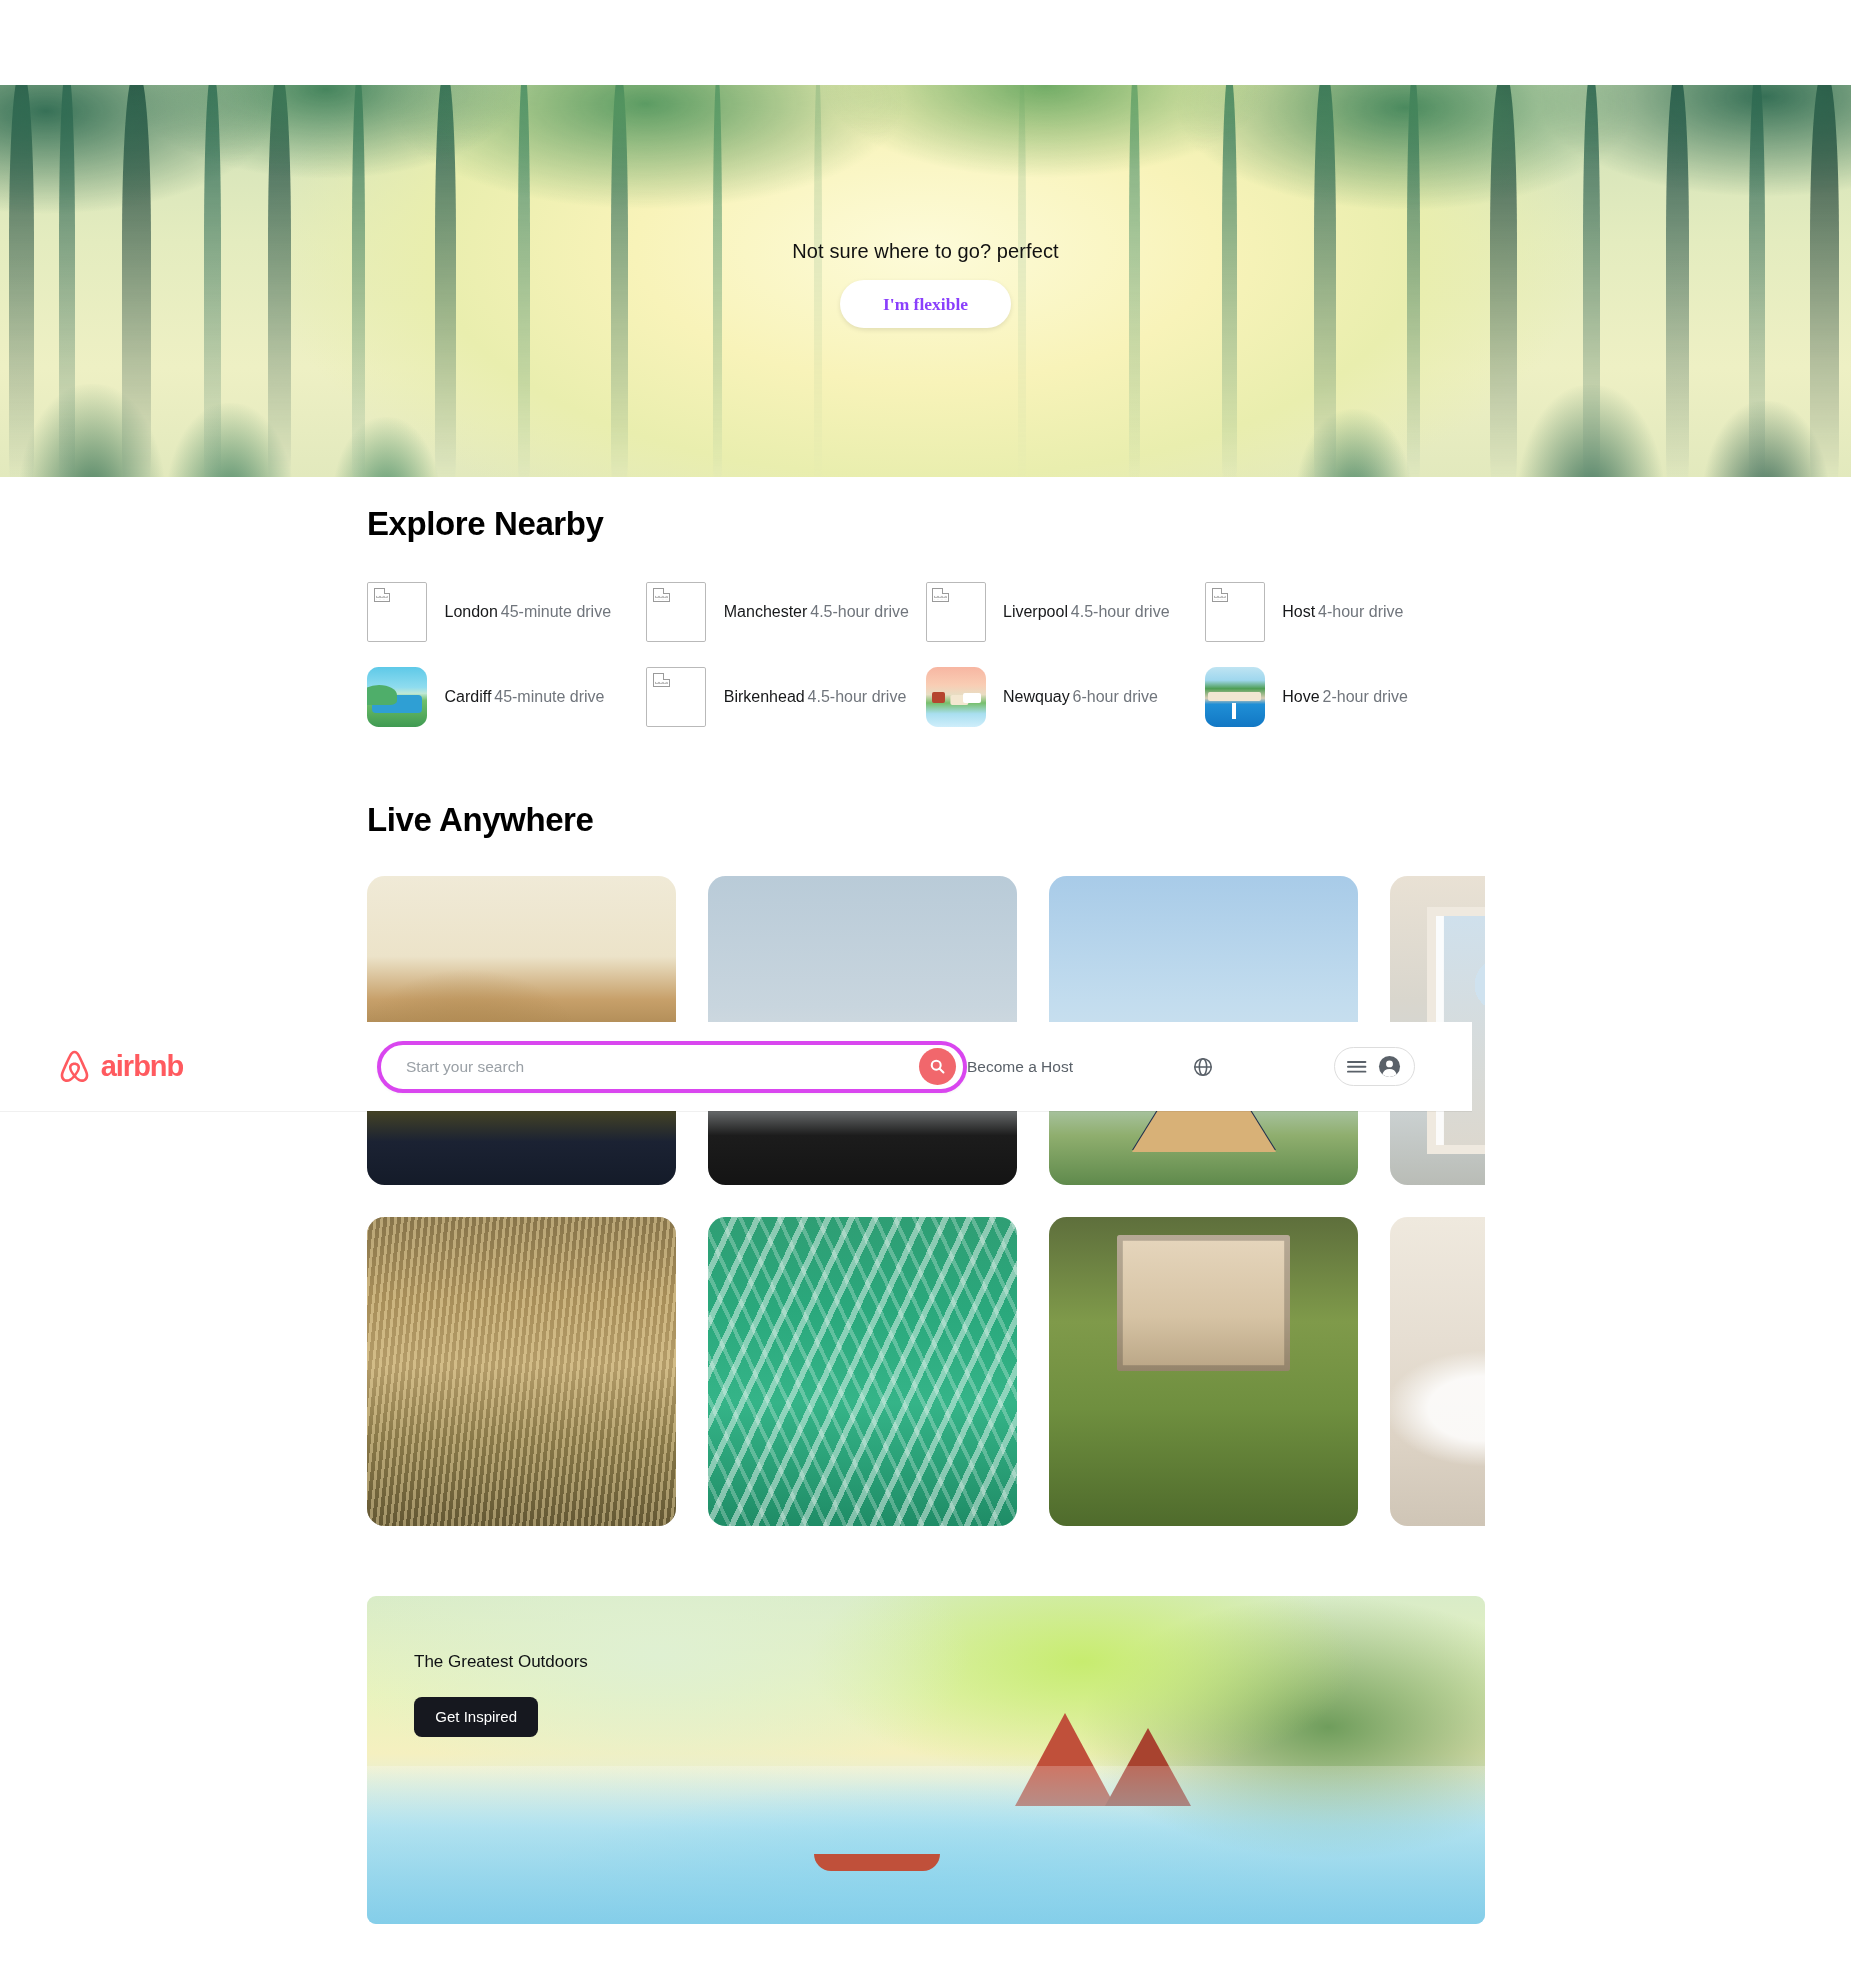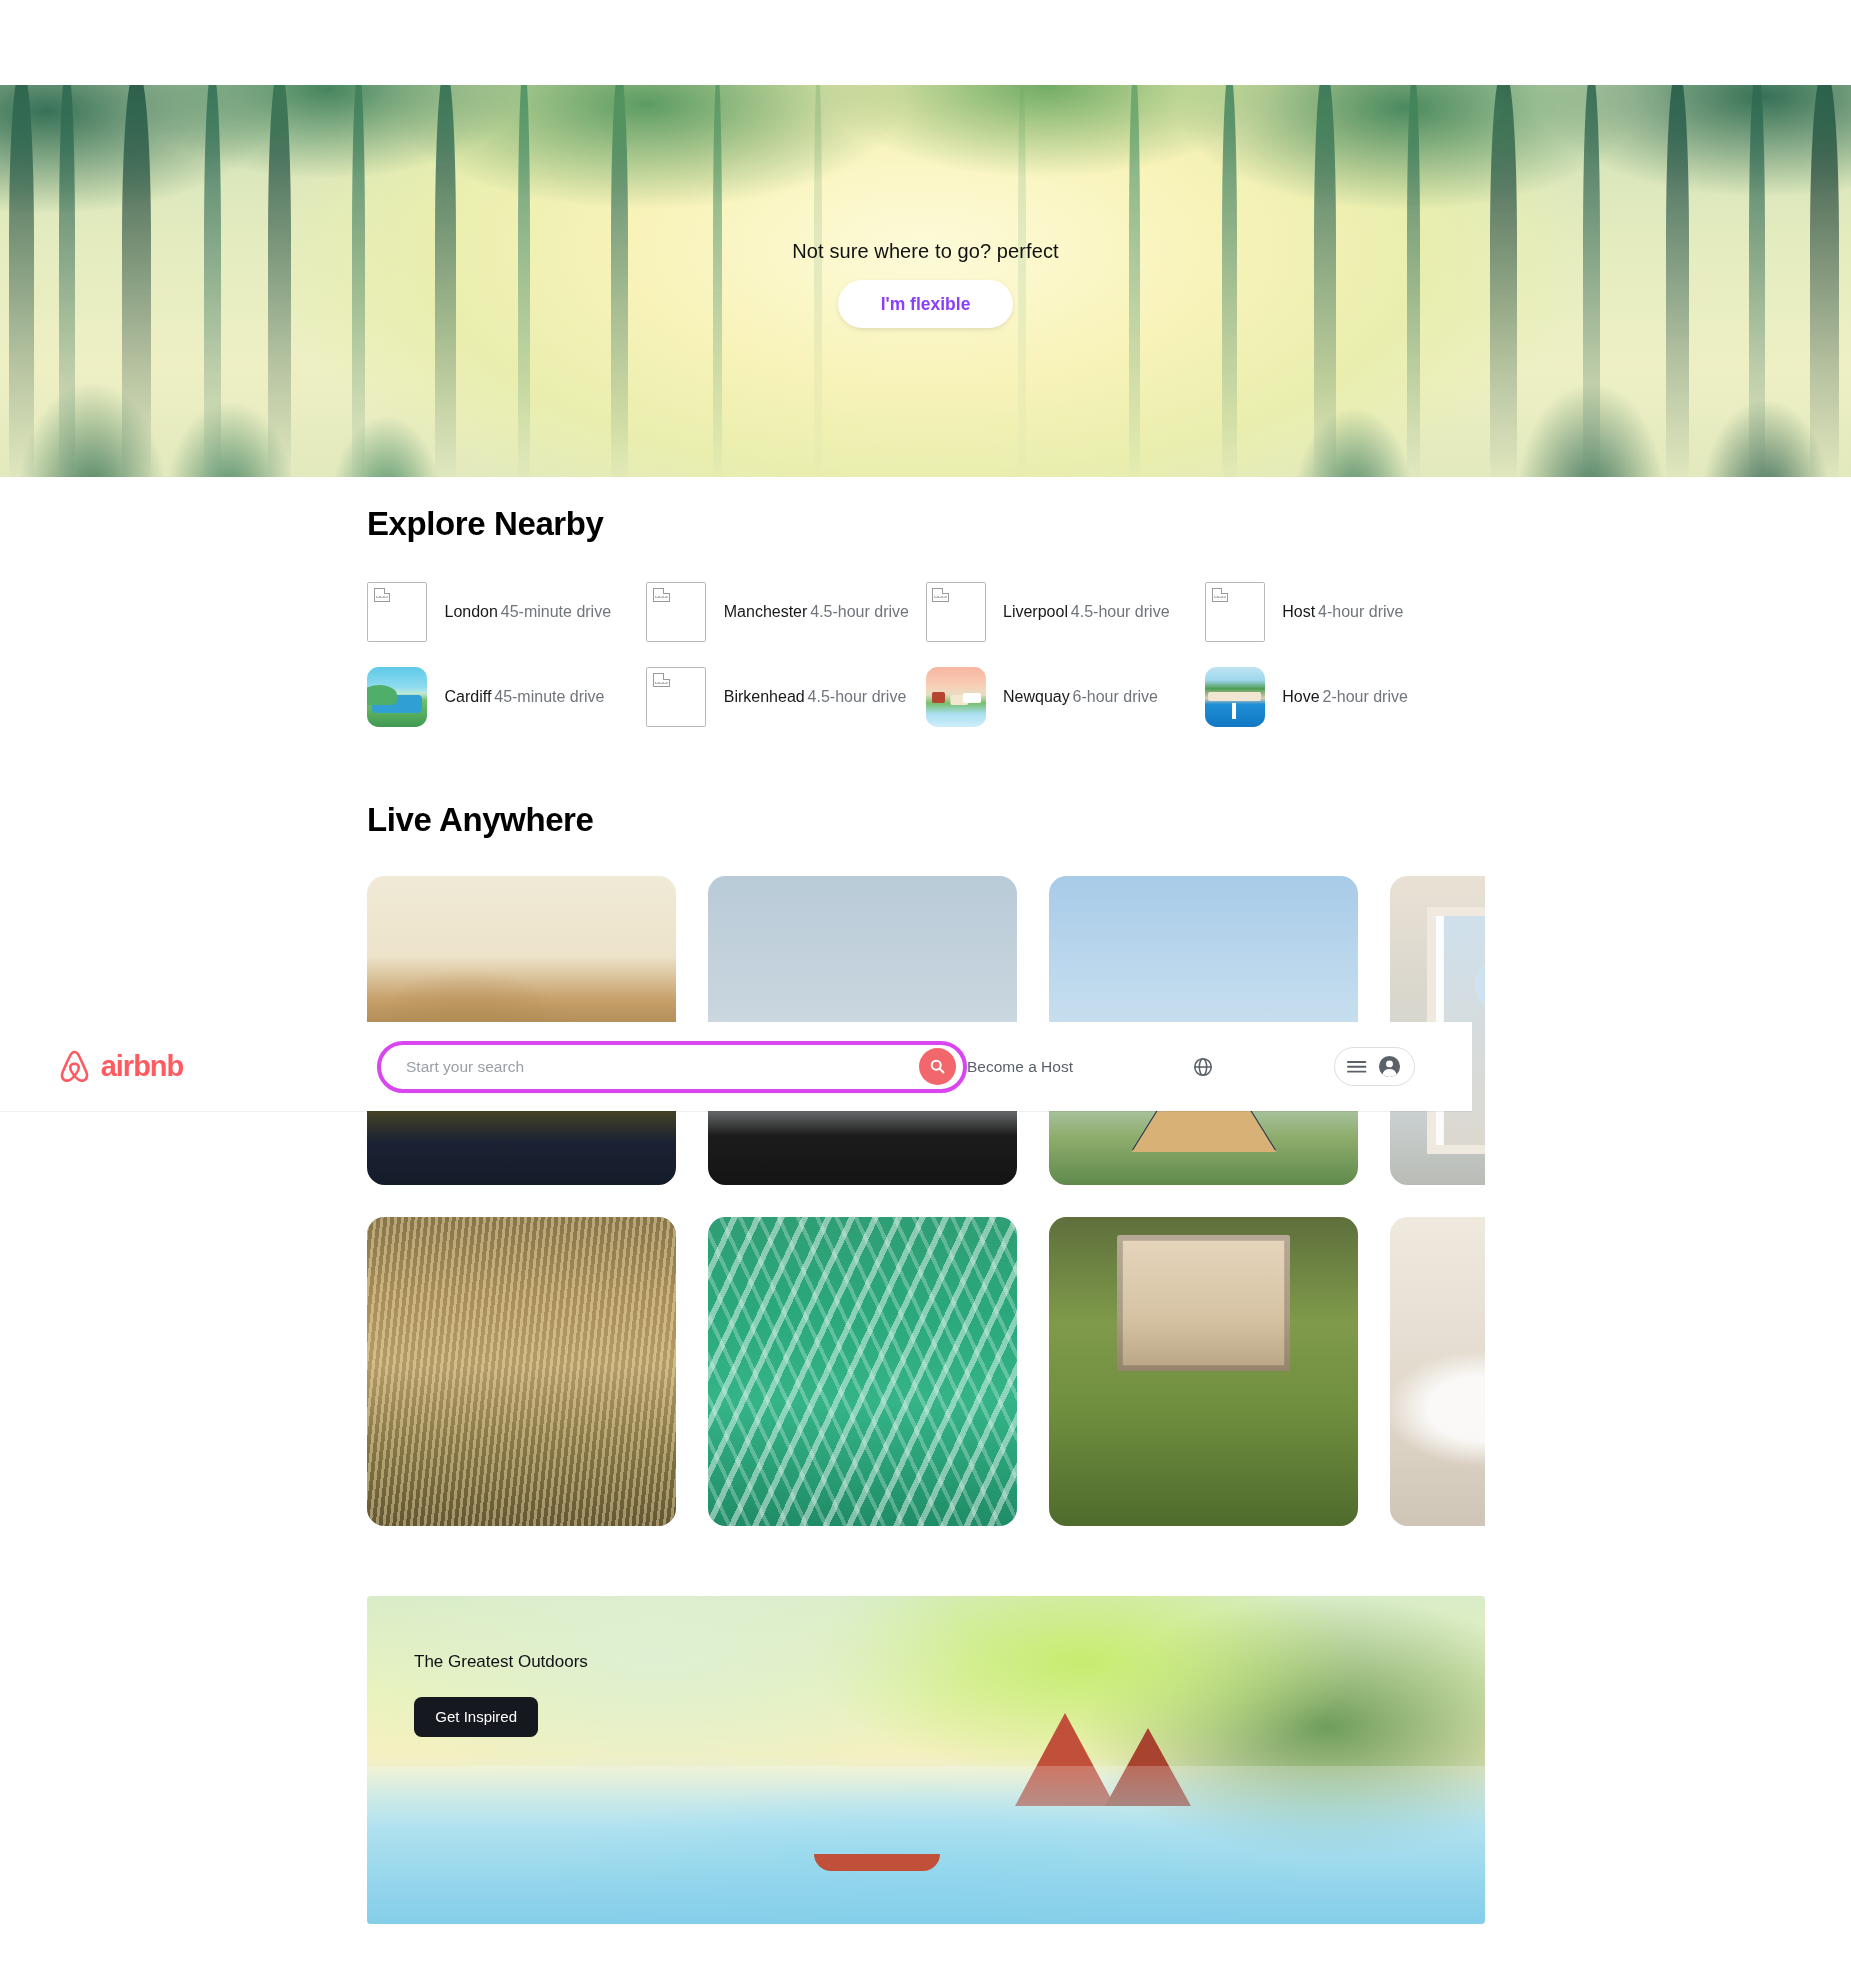--- a/index.html
+++ b/index.html
@@ -65,21 +65,21 @@
     letter-spacing: 0.1px;
   }
   .hero-btn {
     background: #ffffff;
     color: #8a3ffc;
     border: none;
     border-radius: 969px;
     padding: 13.6px 43px;
     font-size: 17.5px;
     font-weight: bold;
-    font-family: Liberation Sans, sans-serif;
+    font-family: Liberation Serif, serif;
     cursor: pointer;
     box-shadow: 0 1.9px 5.8px rgba(0,0,0,.10);
   }
 
   
   .section { width: 1851px; padding: 0 367px; }
 
   .section-title {
     font-size: 33px;
     font-weight: bold;
@@ -276,21 +276,21 @@
       radial-gradient(ellipse 44% 26% at 30% 62%, rgba(255,255,255,.85) 0 40%, rgba(255,255,255,0) 72%),
       radial-gradient(ellipse 40% 24% at 72% 74%, rgba(0,0,0,.10) 0 40%, rgba(0,0,0,0) 72%);
   }
 
   
   #banner-wrap { padding-top: 70px; padding-bottom: 62px; }
   .banner {
     position: relative;
     width: 1118px;
     height: 328px;
-    border-radius: 4px;
+    border-radius: 9px;
     overflow: hidden;
   }
   .banner-art {
     position: absolute; inset: 0;
     background:
       radial-gradient(ellipse 40% 62% at 26% 18%, #dff0d2 0%, rgba(223,240,210,0) 70%),
       radial-gradient(ellipse 34% 50% at 64% 20%, #c7ec6f 0%, rgba(199,236,111,0) 72%),
       radial-gradient(ellipse 30% 54% at 86% 40%, #6f9d5c 0%, rgba(111,157,92,0) 74%),
       radial-gradient(ellipse 48% 44% at 50% 88%, #a8e3f5 0%, rgba(168,227,245,0) 72%),
       linear-gradient(180deg, #d9ecc8 0%, #e9f3bd 30%, #f5f0c0 48%, #cfeef4 70%, #a9dff2 100%);

